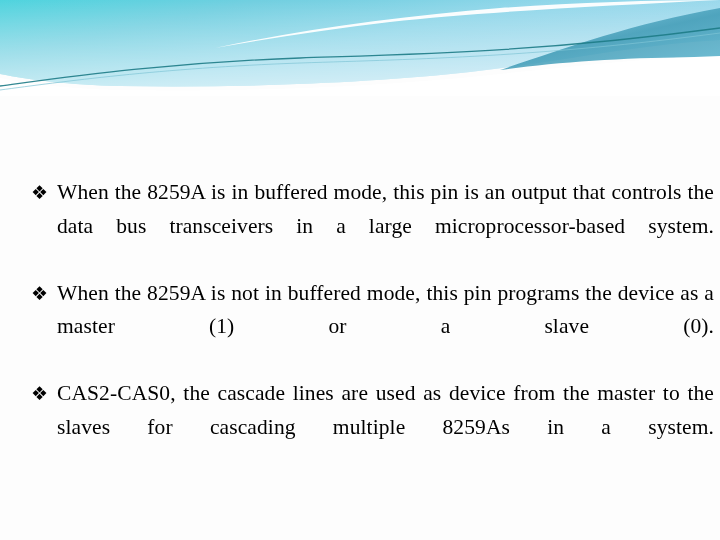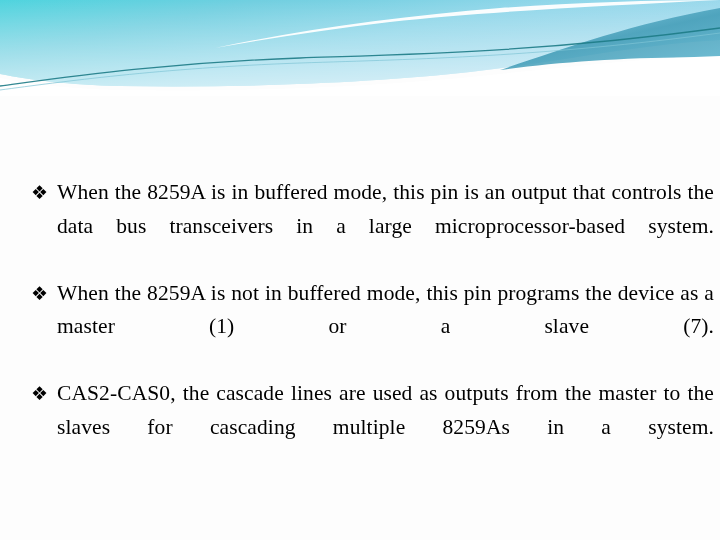--- a/index.html
+++ b/index.html
@@ -112,23 +112,23 @@
 
   <div class="content">
 
     <p class="bullet-para">
       <span class="glyph">❖</span>
       <span class="txt">When the 8259A is in buffered mode, this pin is an output that controls the data bus transceivers in a large microprocessor-based system.</span>
     </p>
 
     <p class="bullet-para">
       <span class="glyph">❖</span>
-      <span class="txt">When the 8259A is not in buffered mode, this pin programs the device as a master (1) or a slave (7).</span>
+      <span class="txt">When the 8259A is not in buffered mode, this pin programs the device as a master (1) or a slave (0).</span>
     </p>
 
     <p class="bullet-para">
       <span class="glyph">❖</span>
-      <span class="txt">CAS2-CAS0, the cascade lines are used as outputs from the master to the slaves for cascading multiple 8259As in a system.</span>
+      <span class="txt">CAS2-CAS0, the cascade lines are used as device from the master to the slaves for cascading multiple 8259As in a system.</span>
     </p>
 
   </div>
 
 </div>
 
 </body></html>

